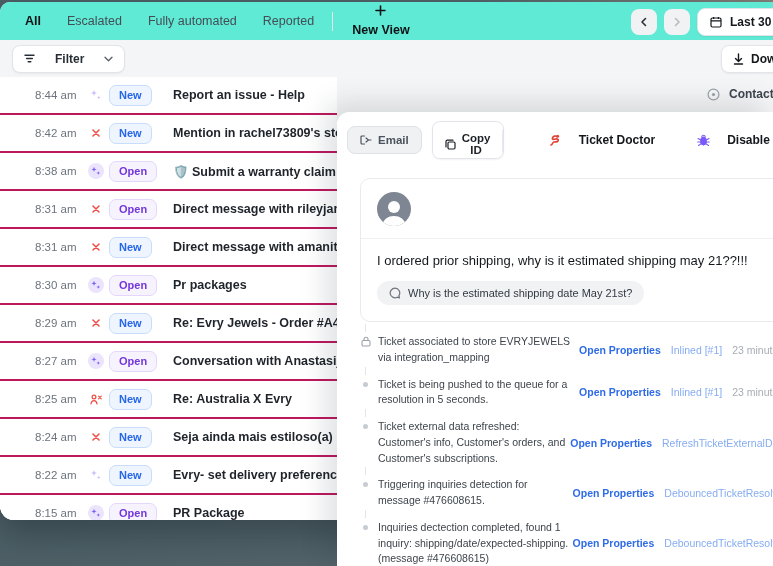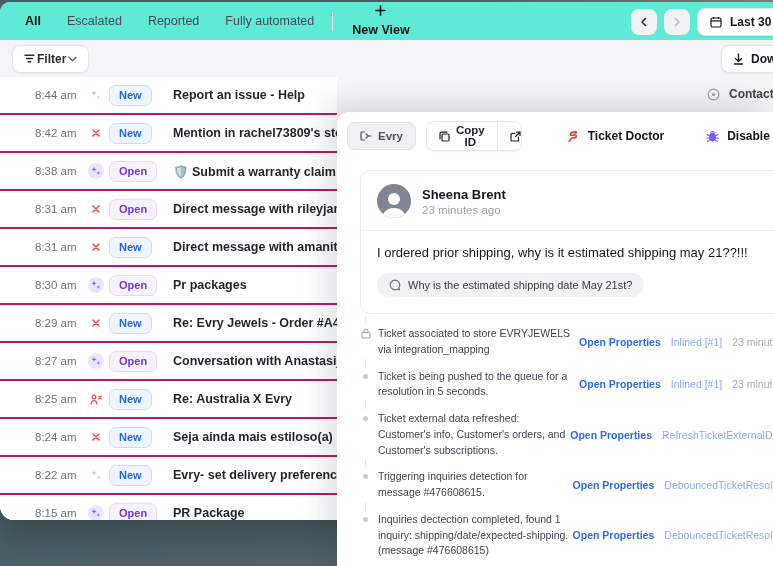--- a/index.html
+++ b/index.html
@@ -17,21 +17,21 @@
   }
   .tabbar{height:38px;display:flex;align-items:center;padding-left:12px;background:#5eead4;position:relative;}
   .tab{padding:0 13px;font-size:12.5px;color:#454c55;line-height:38px;cursor:pointer;white-space:nowrap;}
   .tab.active{font-weight:700;color:#0f1317;}
   .tab-divider{width:1px;height:19px;background:#e4e6ea;margin:0 5px;}
   .newview{display:flex;align-items:center;gap:7px;font-weight:700;font-size:12.5px;color:#0f1317;padding:0 14px;white-space:nowrap;flex-direction:column;}
   .tab-controls{position:absolute;right:-74px;top:6px;display:flex;gap:7px;align-items:center;}
   .navbtn{width:26px;height:26px;border-radius:8px;background:#f1f2f4;border:none;display:flex;align-items:center;justify-content:center;padding:0;}
   .datebtn{height:28px;width:150px;background:#fff;border:1px solid #e2e4e9;border-radius:8px;display:flex;align-items:center;gap:8px;padding:0 12px;font-size:12px;font-weight:700;color:#14181d;box-shadow:0 1px 2px rgba(16,24,40,.06);white-space:nowrap;}
   .subbar{height:37px;background:#f4f5f6;display:flex;align-items:center;padding-left:12px;position:relative;}
-  .filterbtn{height:28px;background:#fff;border:1px solid #e2e4e9;border-radius:8px;display:flex;align-items:center;gap:2px;padding:0 11px;font-size:12px;font-weight:700;color:#272d34;box-shadow:0 1px 2px rgba(16,24,40,.05);justify-content:center;}
+  .filterbtn{height:28px;background:#fff;border:1px solid #e2e4e9;border-radius:8px;display:flex;align-items:center;gap:20px;padding:0 11px;font-size:12px;font-weight:700;color:#272d34;box-shadow:0 1px 2px rgba(16,24,40,.05);justify-content:center;}
   .downloadbtn{position:absolute;right:-58px;top:5px;height:28px;width:110px;background:#fff;border:1px solid #e2e4e9;border-radius:8px;display:flex;align-items:center;gap:7px;padding:0 11px;font-size:12px;font-weight:700;color:#14181d;box-shadow:0 1px 2px rgba(16,24,40,.05);white-space:nowrap;}
   .main{display:flex;height:443px;}
   .list{width:337px;flex:none;background:#fff;overflow:hidden;}
   .trow{height:36px;display:flex;align-items:center;border-bottom:2px solid #be185d;padding-left:35px;background:#fff;}
   .t-time{width:47px;font-size:11.5px;color:#6c737d;flex:none;}
   .t-icon{width:27px;flex:none;display:flex;align-items:center;justify-content:center;}
   .t-badge{width:64px;flex:none;}
   .badge{display:inline-block;padding:4px 9px;border-radius:7px;font-size:11px;font-weight:700;line-height:1;}
   .badge.new{color:#2666e8;background:#eef5fe;border:1px solid #c7ddfb;}
   .badge.open{color:#7237da;background:#f7f3fe;border:1px solid #e3d7fb;}
@@ -40,23 +40,23 @@
   .contact-head{position:absolute;top:10px;right:-34px;display:flex;align-items:center;gap:9px;font-size:12px;font-weight:700;color:#3e454e;white-space:nowrap;}
   
   .modal{
     position:absolute;left:337px;top:112px;width:436px;height:454px;background:#fff;
     border-radius:12px 0 0 0;overflow:hidden;
     box-shadow:-10px -8px 28px rgba(30,42,55,.15);
   }
   .mtoolbar{display:flex;align-items:center;padding:9px 0 8px 10px;width:500px;}
   .btn-email{height:28px;display:flex;align-items:center;gap:6px;padding:0 12px;background:#f0f1f3;border:1px solid #dee1e5;border-radius:8px;font-size:11.5px;font-weight:700;color:#4b535c;}
   .btn-group{display:flex;margin-left:10px;border:1px solid #e1e4e8;border-radius:8px;background:#fff;box-shadow:0 1px 2px rgba(16,24,40,.05);overflow:hidden;}
-  .gbtn{height:28px;display:flex;align-items:center;gap:6px;padding:0 12px;font-size:11.5px;font-weight:700;color:#1b2026;background:#fff;border:none;}
+  .gbtn{height:28px;display:flex;align-items:center;gap:6px;padding:0 12px;font-size:11.5px;font-weight:700;color:#1b2026;background:#fff;border:none;margin-top:8px;}
   .gbtn + .gbtn{border-left:1px solid #e8eaee;}
-  .textbtn{display:flex;align-items:center;gap:8px;font-size:12px;font-weight:700;color:#14181d;background:none;border:none;white-space:nowrap;}
+  .textbtn{display:flex;align-items:center;gap:17px;font-size:12px;font-weight:700;color:#14181d;background:none;border:none;white-space:nowrap;}
   .td-btn{margin-left:38px;}
   .dbg-btn{margin-left:30px;}
   .card{margin:11px 0 12px 23px;width:436px;border:1px solid #e8eaee;border-left:1px solid #e8eaee;border-radius:10px 0 0 10px;background:#fff;}
   .card-head{display:flex;align-items:center;gap:11px;padding:13px 16px 12px;border-bottom:1px solid #eef0f3;}
   .avatar{width:34px;height:34px;border-radius:50%;background:#7d8692;flex:none;display:flex;align-items:flex-end;justify-content:center;overflow:hidden;}
   .cname{font-size:13px;font-weight:700;color:#14181d;}
   .ctime{font-size:11.5px;color:#99a1aa;margin-top:2px;}
   .card-body{padding:14px 16px 16px;}
   .cmsg{font-size:13px;color:#14181d;}
   .chip{margin-top:13px;display:inline-flex;align-items:center;gap:7px;background:#f1f2f4;border-radius:999px;padding:6px 12px;font-size:11px;font-weight:400;color:#333a43;}
@@ -76,23 +76,23 @@
 <body>
 
 <div class="window">
 
   <div class="tabbar">
     <div id="tabs-host" style="display:flex;align-items:center;">
   <span class="tab active">All</span>
 
   <span class="tab">Escalated</span>
 
+  <span class="tab">Fully automated</span>
+
   <span class="tab">Reported</span>
-
-  <span class="tab">Fully automated</span>
 </div>
     <span class="tab-divider"></span>
     <div class="newview">
       <span class="icn">
         <svg width="11" height="11" viewBox="0 0 11 11">
             <path d="M5.5 1v9M1 5.5h9" stroke="#0f1317" stroke-width="1.6" stroke-linecap="round"></path>
           </svg>
       </span>
       <span>New View</span>
     </div>
@@ -311,21 +311,21 @@
 <div class="modal">
 
   <div class="mtoolbar">
     <button class="btn-email">
       <span class="icn">
         <svg width="12" height="10" viewBox="0 0 12 10">
             <path d="M4.5 1H2a1 1 0 0 0-1 1v6a1 1 0 0 0 1 1h2.5" fill="none" stroke="#4b535c" stroke-width="1.2" stroke-linecap="round"></path>
             <path d="M6 3l2.5 2L6 7M8.5 5H11" fill="none" stroke="#4b535c" stroke-width="1.2" stroke-linecap="round" stroke-linejoin="round"></path>
           </svg>
       </span>
-      <span>Evry</span>
+      <span>Email</span>
     </button>
     <div class="btn-group">
       <button class="gbtn">
         <span class="icn">
           <svg width="11" height="11" viewBox="0 0 11 11">
               <rect x="3" y="3" width="7" height="7" rx="1.2" fill="none" stroke="#1b2026" stroke-width="1.2"></rect>
               <path d="M8 1.2H2.2A1.2 1.2 0 0 0 1 2.4V8" fill="none" stroke="#1b2026" stroke-width="1.2" stroke-linecap="round"></path>
             </svg>
         </span>
         <span>Copy ID</span>
@@ -361,24 +361,20 @@
   </div>
 
   <div class="card">
     <div class="card-head">
       <div class="avatar">
         <svg width="34" height="30" viewBox="0 0 34 30">
             <circle cx="17" cy="11" r="6" fill="#ffffff"></circle>
             <path d="M5 32c0-8 5.4-12 12-12s12 4 12 12" fill="#ffffff"></path>
           </svg>
       </div>
-      <div>
-        <div class="cname">Sheena Brent</div>
-        <div class="ctime">23 minutes ago</div>
-      </div>
     </div>
     <div class="card-body">
       <div class="cmsg">I ordered prior shipping, why is it estimated shipping may 21??!!!</div>
       <div class="chip">
         <span class="icn">
           <svg width="12" height="12" viewBox="0 0 12 12">
               <path d="M6 1.2a4.8 4.8 0 1 0 2.3 9l2.2.6-.6-2.1A4.8 4.8 0 0 0 6 1.2z" fill="none" stroke="#6d747d" stroke-width="1.2" stroke-linejoin="round"></path>
             </svg>
         </span>
         <span>Why is the estimated shipping date May 21st?</span>

